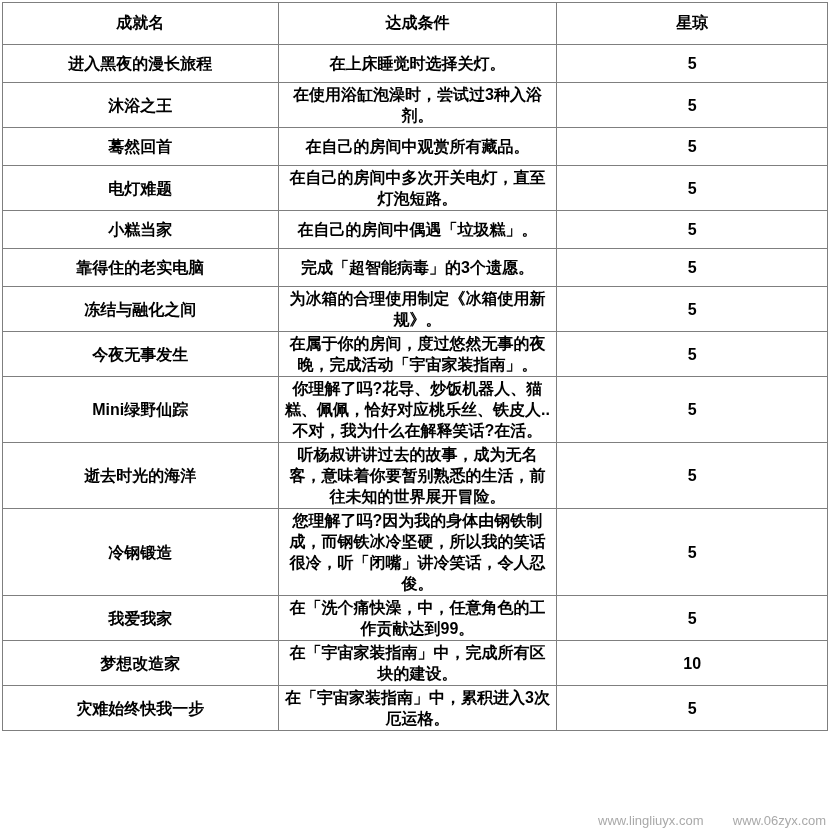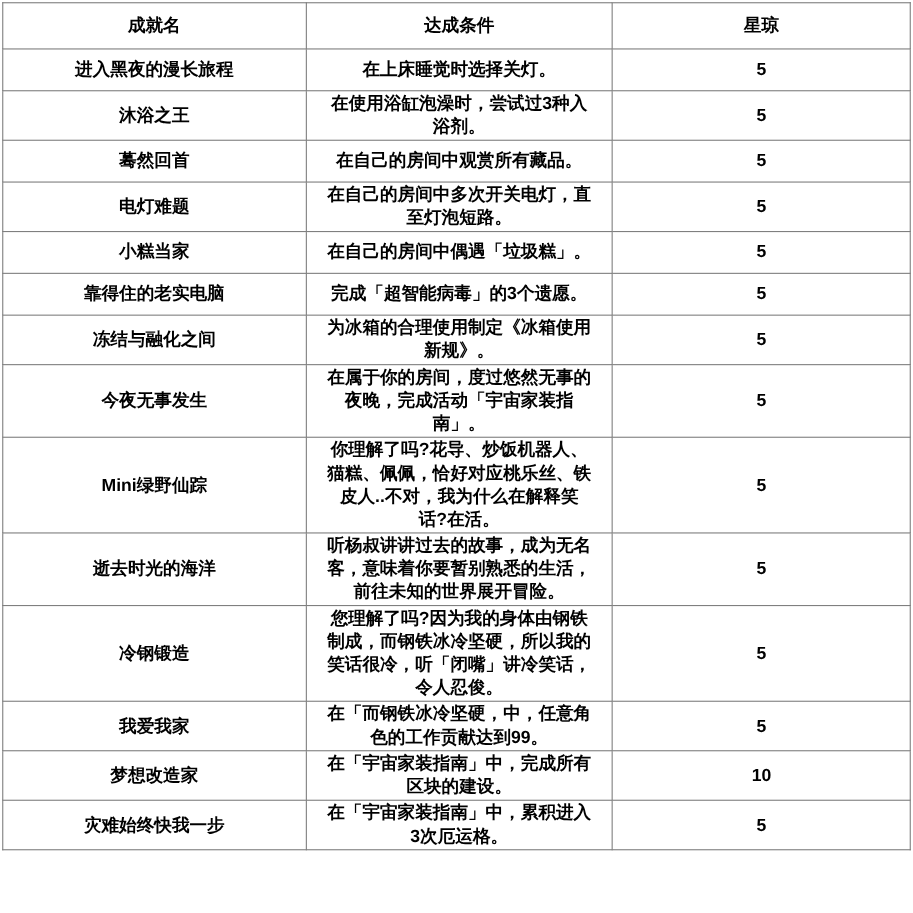--- a/index.html
+++ b/index.html
@@ -28,21 +28,21 @@
     background:transparent;
   }
   col.c1{width:33.4%;}
   col.c2{width:33.8%;}
   col.c3{width:32.8%;}
   th,td{
     border:1px solid var(--border-color);
     text-align:center;
     vertical-align:middle;
     color:var(--text-color);
-    padding:1px 18px;
+    padding:1px 6px;
     word-break:break-all;
   }
   th{
     height:42px;
     font-size:16px;
     font-weight:bold;
   }
   td{
     height:38px;
     font-size:16px;
@@ -156,30 +156,34 @@
         <td>听杨叔讲讲过去的故事，成为无名客，意味着你要暂别熟悉的生活，前往未知的世界展开冒险。</td>
         <td>5</td>
       </tr>
       <tr>
         <td>冷钢锻造</td>
         <td>您理解了吗?因为我的身体由钢铁制成，而钢铁冰冷坚硬，所以我的笑话很冷，听「闭嘴」讲冷笑话，令人忍俊。</td>
         <td>5</td>
       </tr>
       <tr>
         <td>我爱我家</td>
-        <td>在「而钢铁冰冷坚硬，中，任意角色的工作贡献达到99。</td>
+        <td>在「洗个痛快澡，中，任意角色的工作贡献达到99。</td>
         <td>5</td>
       </tr>
       <tr>
         <td>梦想改造家</td>
         <td>在「宇宙家装指南」中，完成所有区块的建设。</td>
         <td>10</td>
       </tr>
       <tr>
         <td>灾难始终快我一步</td>
         <td>在「宇宙家装指南」中，累积进入3次厄运格。</td>
         <td>5</td>
       </tr>
     </tbody>
 </table>
 
 <div class="watermark">
+  <div class="wm-urls">
+    <span>www.lingliuyx.com</span>
+    <span>www.06zyx.com</span>
+  </div>
 </div>
 
 </body></html>

